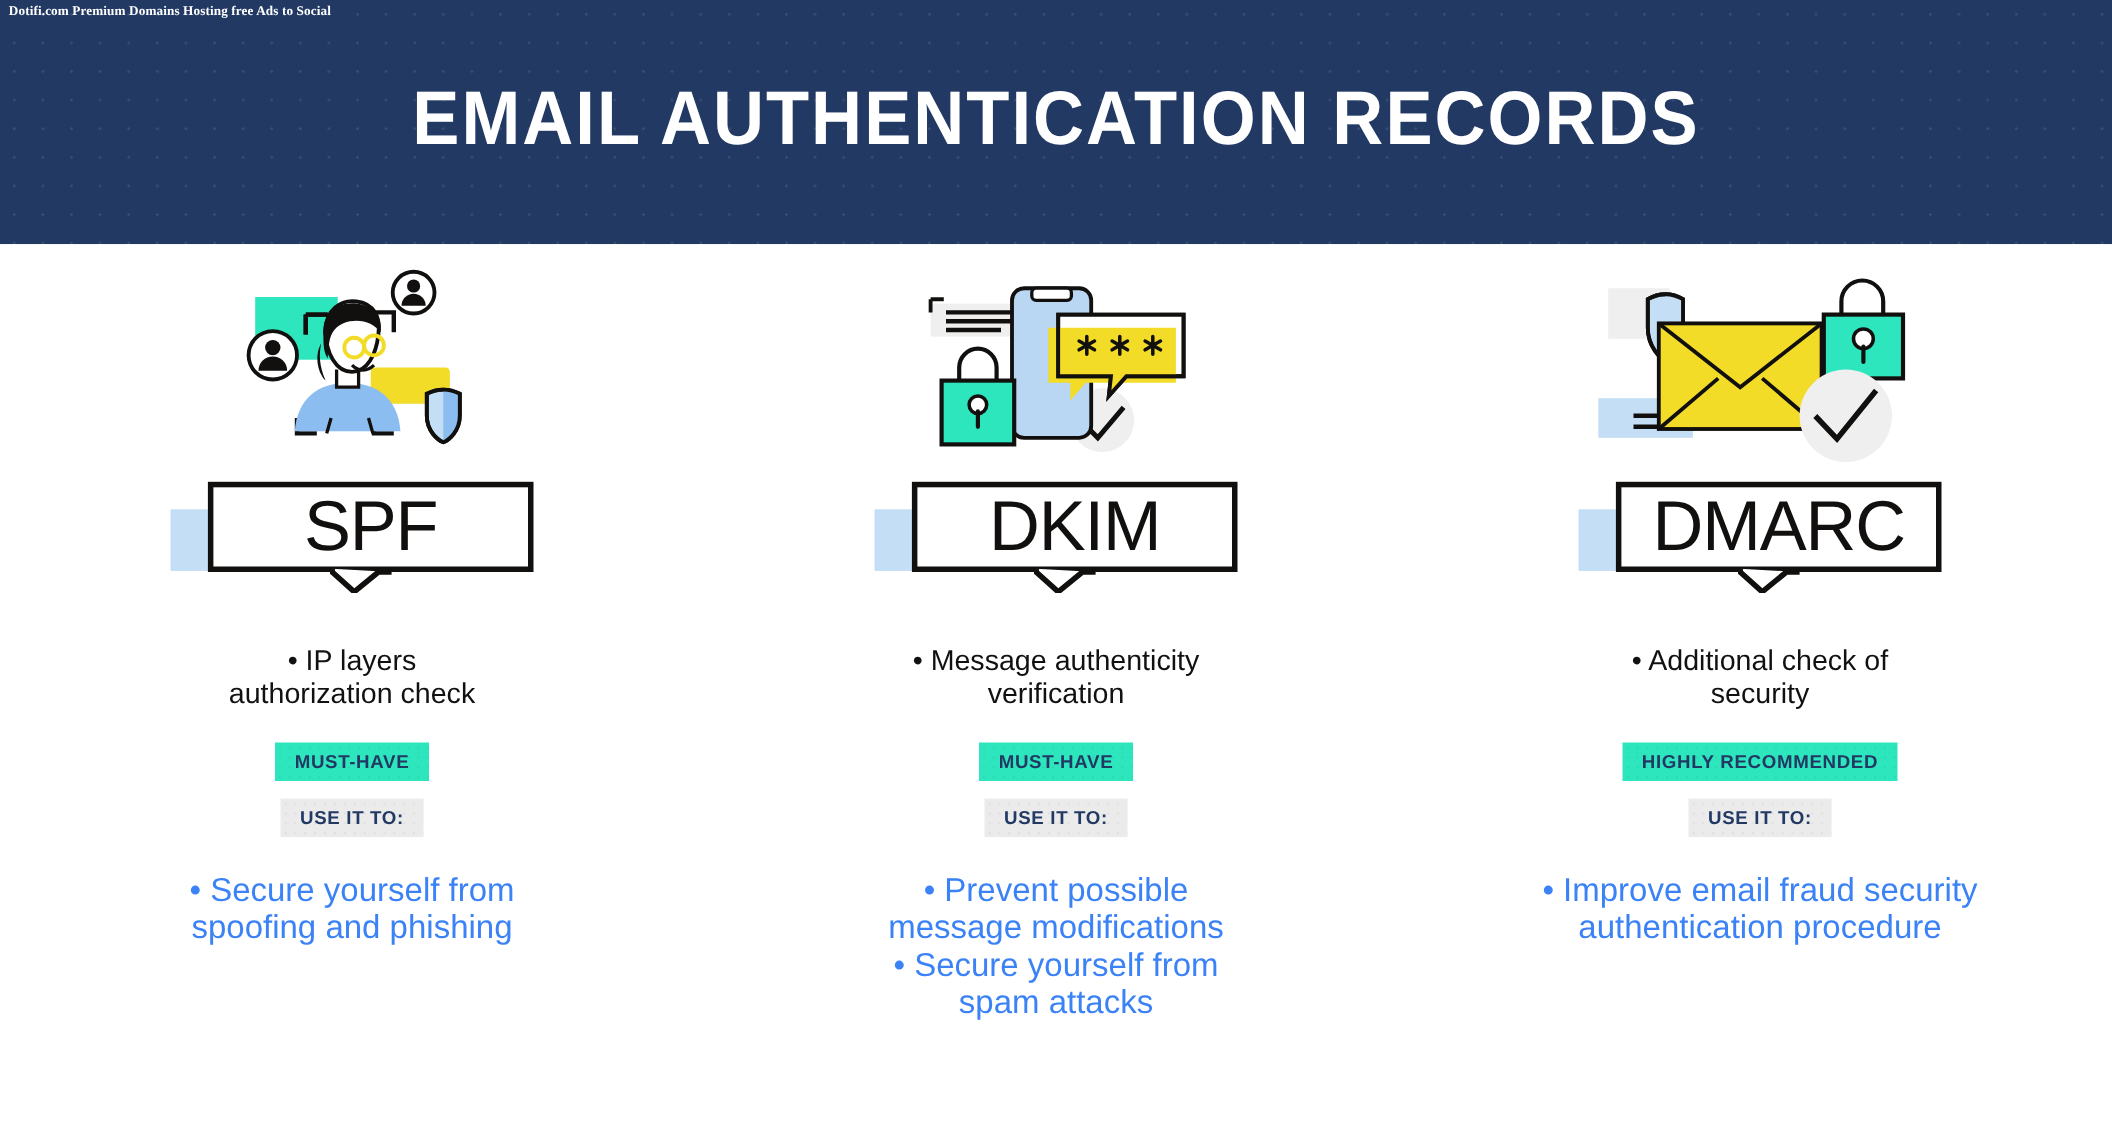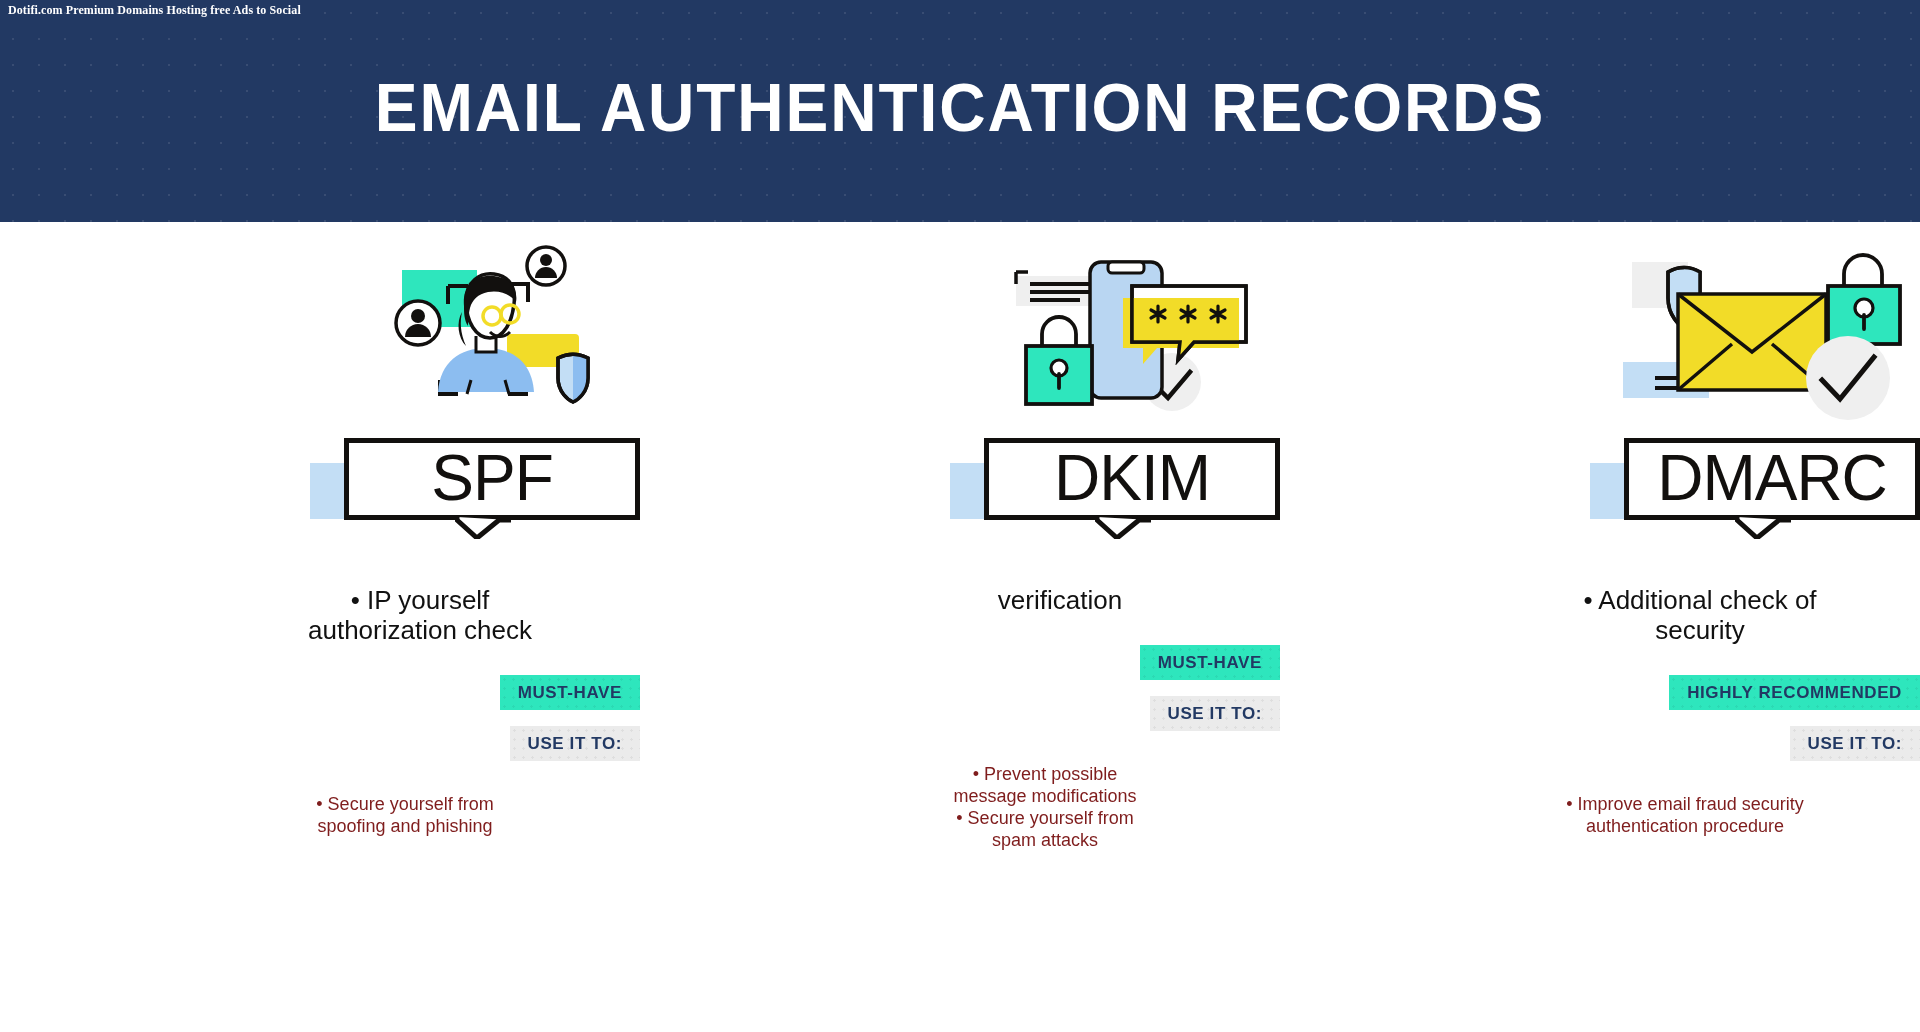--- a/index.html
+++ b/index.html
@@ -50,21 +50,21 @@
     display:flex;
     width:1920px;
     height:810px;
     background:#ffffff;
   }
   .col{
     position:relative;
     flex:1 1 33.333%;
     display:flex;
     flex-direction:column;
-    align-items:flex-end;
+    align-items:center;
     padding-top:18px;
   }
 
   
   .illo{
     position:relative;
     width:300px;
     height:185px;
   }
   .illo svg{ display:block; width:100%; height:100%; }
@@ -137,23 +137,23 @@
       radial-gradient(circle, rgba(0,0,0,.055) 1px, transparent 1.1px);
     background-size:9px 9px;
   }
   .badge.teal{ background-color:#2ee6bd; }
   .badge.gray{ background-color:#ebebeb; margin-top:16px; }
 
   .uses{
     width:470px;
     margin-top:32px;
     text-align:center;
-    font-size:18px;
+    font-size:30px;
     line-height:1.0;
-    color:#7f1d1d;
+    color:#3b82f6;
   }
   .uses .line{ display:block; padding:2px 0; }
 </style>
 </head>
 <body>
 
 <div class="header">
   <div class="watermark">Dotifi.com Premium Domains Hosting free Ads to Social</div>
   <div class="main-title">EMAIL AUTHENTICATION RECORDS</div>
 </div>
@@ -209,21 +209,21 @@
         <span class="txt">SPF</span>
       </div>
       <div class="label-tail">
         <svg viewBox="0 0 58 22" xmlns="http://www.w3.org/2000/svg">
           <path d="M2 0 L2 3 L22 21 L44 3 L56 3" fill="#fff" stroke="#12100e" stroke-width="5" stroke-linejoin="miter"></path>
         </svg>
       </div>
     </div>
 
     <div class="desc">
-      <span class="line">• IP yourself</span>
+      <span class="line">• IP layers</span>
       <span class="line">authorization check</span>
     </div>
 
     <div class="badge teal">MUST-HAVE</div>
     <div class="badge gray">USE IT TO:</div>
 
     <div class="uses">
       <span class="line">• Secure yourself from</span>
       <span class="line">spoofing and phishing</span>
     </div>
@@ -269,20 +269,21 @@
         <span class="txt">DKIM</span>
       </div>
       <div class="label-tail">
         <svg viewBox="0 0 58 22" xmlns="http://www.w3.org/2000/svg">
           <path d="M2 0 L2 3 L22 21 L44 3 L56 3" fill="#fff" stroke="#12100e" stroke-width="5" stroke-linejoin="miter"></path>
         </svg>
       </div>
     </div>
 
     <div class="desc">
+      <span class="line">• Message authenticity</span>
       <span class="line">verification</span>
     </div>
 
     <div class="badge teal">MUST-HAVE</div>
     <div class="badge gray">USE IT TO:</div>
 
     <div class="uses">
       <span class="line">• Prevent possible</span>
       <span class="line">message modifications</span>
       <span class="line">• Secure yourself from</span>

